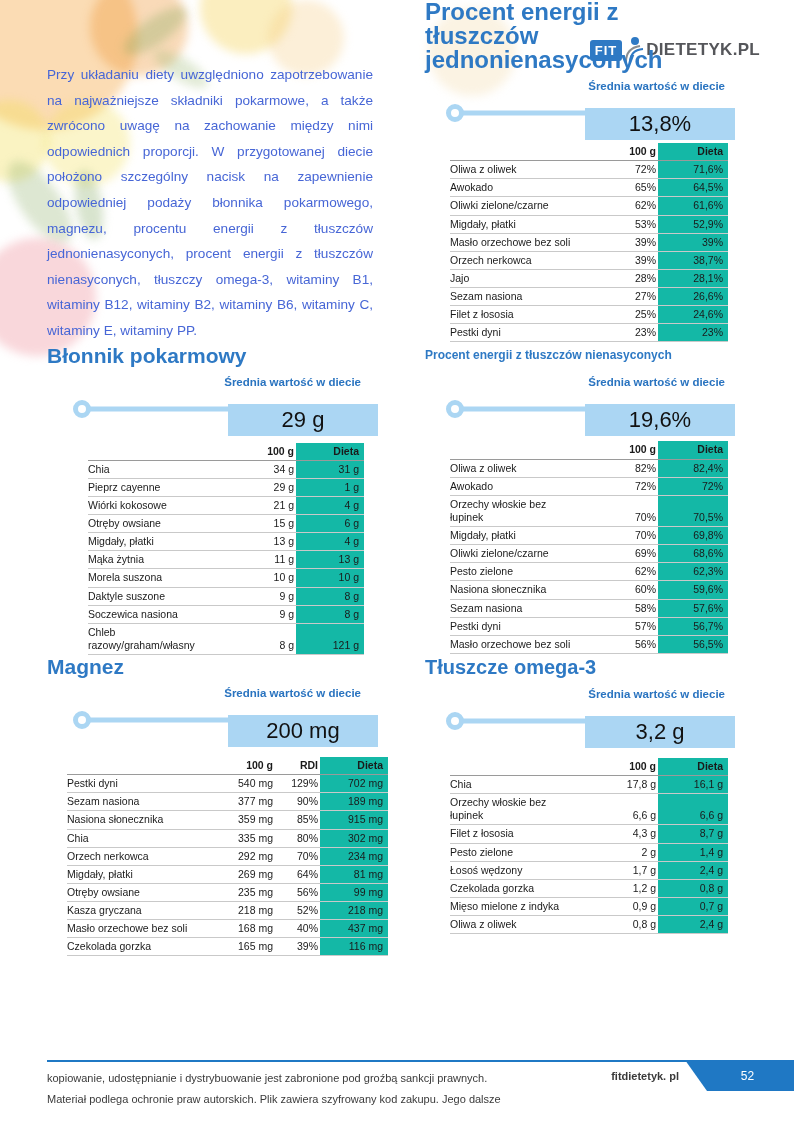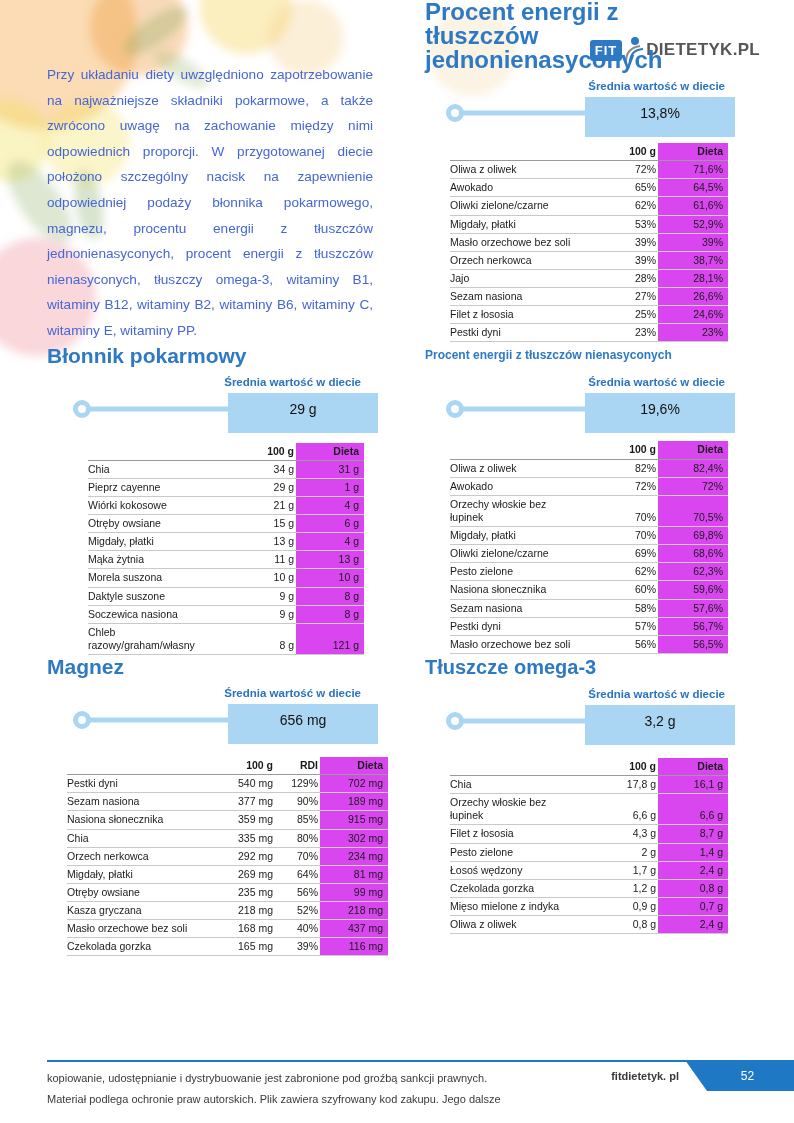--- a/index.html
+++ b/index.html
@@ -42,41 +42,41 @@
   .col-left .avg-label{padding-right:24px;}
   .col-right .avg-label{padding-right:12px;}
   .indicator{position:relative;height:34px;margin-top:4px;}
   .ring{position:absolute;top:50%;transform:translateY(-50%);width:8px;height:8px;
         border:5px solid #abd6f3;border-radius:50%;background:#fff;}
   .col-left .ring{left:26px;}
   .col-right .ring{left:21px;}
   .track{position:absolute;top:50%;transform:translateY(-50%);height:5px;background:#abd6f3;}
   .col-left .track{left:40px;right:155px;}
   .col-right .track{left:35px;right:149px;}
-  .pill{position:absolute;top:1px;height:40px;width:150px;background:#abd6f3;
-        text-align:center;line-height:32px;font-size:14px;color:#111;}
+  .pill{position:absolute;top:12px;height:32px;width:150px;background:#abd6f3;
+        text-align:center;line-height:32px;font-size:22px;color:#111;}
   .col-left .pill{right:7px;}
   .col-right .pill{right:2px;}
   
   .dtable{font-size:10.5px;line-height:1.25;}
   .t-blonnik{margin:17px 0 0 41px;width:276px;}
   .t-magnez{margin:20px 0 0 20px;width:321px;}
   .t-right1{margin:13px 0 0 25px;width:278px;}
   .t-right2{margin:15px 0 0 25px;width:278px;}
   .t-right3{margin:20px 0 0 25px;width:278px;}
   .trow{display:flex;align-items:stretch;border-bottom:1px solid #c9c9c9;min-height:16px;}
   .thead{font-weight:bold;border-bottom:1px solid #9a9a9a;}
   .cell{display:flex;align-items:flex-end;padding-top:2px;padding-bottom:2px;box-sizing:border-box;}
   .c-label{flex:1;justify-content:flex-start;}
   .c-label.two-line{line-height:1.25;}
   .c-label.two-line span{max-width:118px;display:inline-block;}
   .c-v100{width:55px;justify-content:flex-end;padding-right:2px;}
   .t-magnez .c-v100{width:58px;}
   .c-rdi{width:45px;justify-content:flex-end;padding-right:2px;}
-  .c-dieta{width:68px;justify-content:flex-end;padding-right:5px;background:#d946ef;}
+  .c-dieta{width:68px;justify-content:flex-end;padding-right:5px;background:#14b8a6;}
   .t-right1 .c-dieta,.t-right2 .c-dieta,.t-right3 .c-dieta{width:70px;}
   
   .footer-line{position:absolute;left:47px;right:0;top:1060px;height:2px;background:#1f78c4;}
   .footer-text{position:absolute;left:47px;top:1068px;width:505px;font-size:11px;line-height:21px;color:#3a3a3a;}
   .footer-brand{position:absolute;right:115px;top:1070px;font-size:11px;font-weight:bold;color:#3a3a3a;}
   .page-badge{position:absolute;left:685px;top:1060px;width:109px;height:31px;background:#1f78c4;
               clip-path:polygon(0 0,100% 0,100% 100%,22px 100%);
               display:flex;align-items:center;justify-content:center;}
   .page-num{color:#fff;font-size:12px;padding-left:16px;}
 </style>
@@ -179,21 +179,21 @@
           <div class="cell c-v100">8 g</div>
           <div class="cell c-dieta">121 g</div>
         </div>
       </div>
 
     <h2 class="sec h-left2">Magnez</h2>
     <div class="avg-label">Średnia wartość w diecie</div>
     <div class="indicator">
       <span class="ring"></span>
       <span class="track"></span>
-      <div class="pill">656 mg</div>
+      <div class="pill">200 mg</div>
     </div>
     <div class="dtable t-magnez">
       <div class="trow thead">
         <div class="cell c-label"></div>
         <div class="cell c-v100">100 g</div>
         <div class="cell c-rdi">RDI</div>
         <div class="cell c-dieta">Dieta</div>
       </div>
     <div class="trow">
           <div class="cell c-label">Pestki dyni</div>

